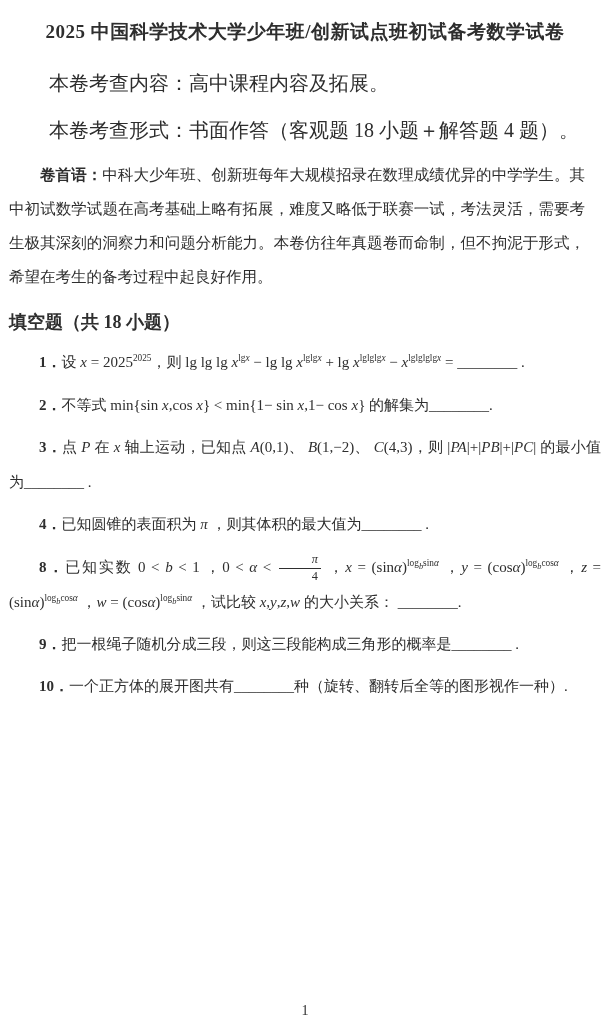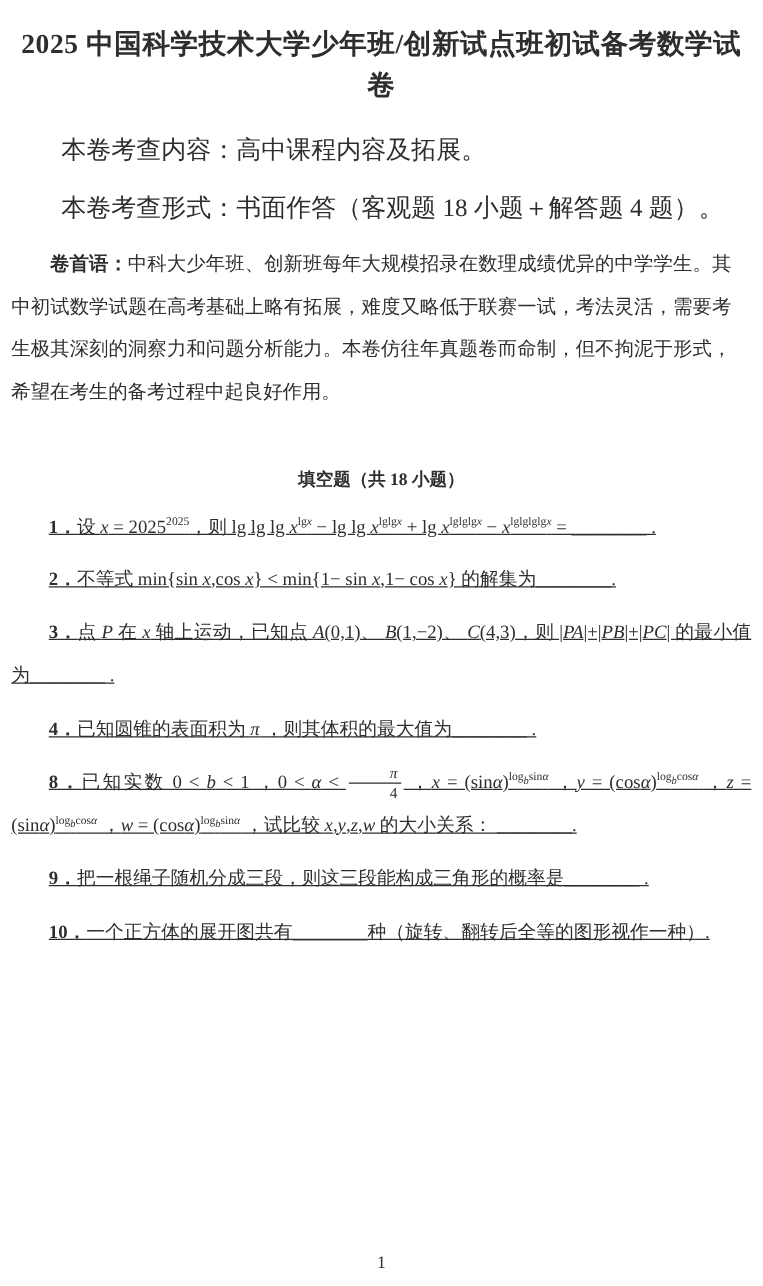--- a/index.html
+++ b/index.html
@@ -3,38 +3,38 @@
 <meta charset="utf-8">
 <style>
   html,body{margin:0;padding:0;background:#ffffff;}
   .page{
     width:610px;height:1029px;box-sizing:border-box;
     padding:10px 9px 26px 9px;position:relative;overflow:hidden;
     font-family:"Liberation Serif","DejaVu Serif",serif;
     color:#2e2e2e;font-size:15px;background:#ffffff;
   }
   .title{
-    text-align:center;font-weight:bold;font-size:22px;
+    text-align:center;font-weight:bold;font-size:19px;
     margin:8px 0 14px 0;line-height:1.5;letter-spacing:0.5px;
   }
   .info-line{
     margin:0 0 3px 0;line-height:2.2;text-indent:2em;font-size:20px;
   }
   .preface{
     margin:6px 16px 0 0;line-height:2.2;text-indent:2em;
     text-align:justify;font-size:15.5px;
   }
   .preface .plabel{font-weight:bold;}
   .section-heading{
-    text-align:center;font-weight:bold;font-size:14px;
-    margin:41px 0 6px 0;line-height:1.8;
+    text-align:left;font-weight:bold;font-size:18px;
+    margin:12px 0 6px 0;line-height:1.8;
   }
   .q{
     margin:7px 0;line-height:2.35;text-indent:2em;
-    text-align:justify;font-size:15px;text-decoration:underline;
+    text-align:justify;font-size:15px;
   }
   .q .qnum{font-weight:bold;}
   .q-last{margin-top:24px;}
   i{font-family:"Liberation Serif","DejaVu Serif",serif;font-style:italic;}
   sup{font-size:0.62em;line-height:0;}
   sub{font-size:0.62em;line-height:0;}
   sup sub,sub sub{font-size:0.9em;}
   .frac{
     display:inline-flex;flex-direction:column;vertical-align:middle;
     text-align:center;font-size:0.82em;line-height:1.25;margin:0 2px;

